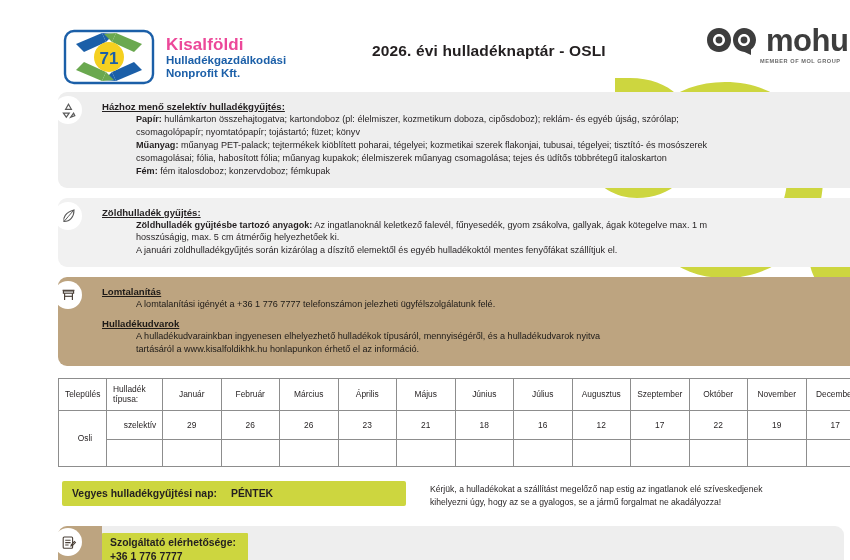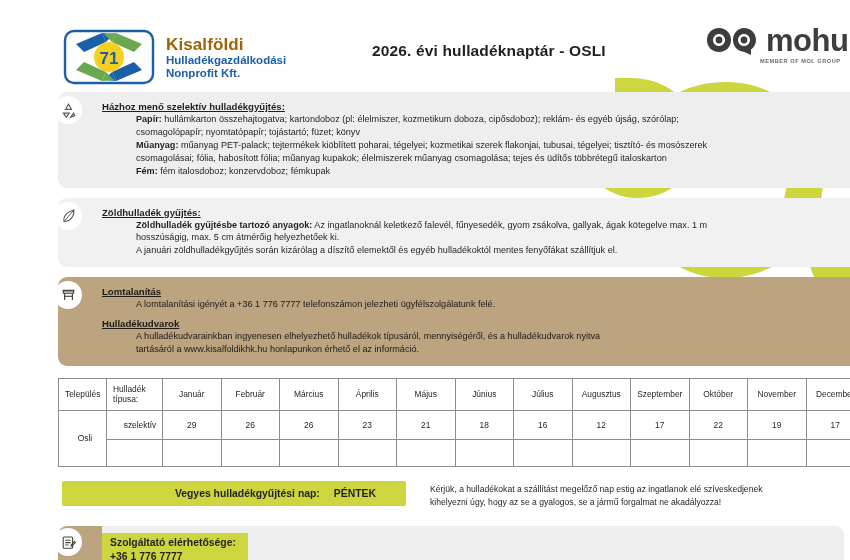--- a/index.html
+++ b/index.html
@@ -20,21 +20,21 @@
   }
 
   
   .header { position: relative; z-index: 3; height: 92px; }
   .logo-block {
     position: absolute; left: 62px; top: 26px;
     display: flex; align-items: center; gap: 10px;
   }
   .logo-mark { width: 94px; height: 62px; flex: 0 0 auto; }
   .logo-text { line-height: 1.12; }
-  .logo-l1 { font-size: 17px; font-weight: bold; color: #a16207; letter-spacing: .1px; }
+  .logo-l1 { font-size: 17px; font-weight: bold; color: #ec4899; letter-spacing: .1px; }
   .logo-l2, .logo-l3 { font-size: 11.5px; font-weight: bold; color: #1b5fa8; }
 
   .doc-title {
     position: absolute; left: 372px; top: 42px;
     font-size: 15.5px; font-weight: bold; color: #231f20; letter-spacing: .15px;
   }
 
   .mohu-logo {
     position: absolute; left: 706px; top: 26px;
     display: flex; flex-direction: column; align-items: flex-start;
@@ -98,21 +98,21 @@
   td.type-cell { font-size: 8.4px; text-align: left; padding-left: 12px; background: #cdd63f; }
   td.date-cell { height: 26px; font-size: 9.6px; background: #cdd63f; }
   td.blank-cell { height: 24px; }
 
   
   .mixed-row { position: relative; z-index: 3; margin: 14px 0 0 62px; display: flex; align-items: flex-start; }
   .mixed-banner {
     background: #cdd63f; border-radius: 2px;
     padding: 7px 30px 7px 10px;
     font-size: 10.4px; font-weight: bold; color: #231f20;
-    width: 344px; box-sizing: border-box; text-align: right;
+    width: 344px; box-sizing: border-box;
   }
   .mixed-banner .day { margin-left: 14px; }
   .note {
     margin-left: 24px; font-size: 8.6px; color: #231f20; line-height: 1.5;
     width: 420px; padding-top: 2px;
   }
 
   
   .provider {
     position: absolute; left: 58px; top: 526px; z-index: 3;

